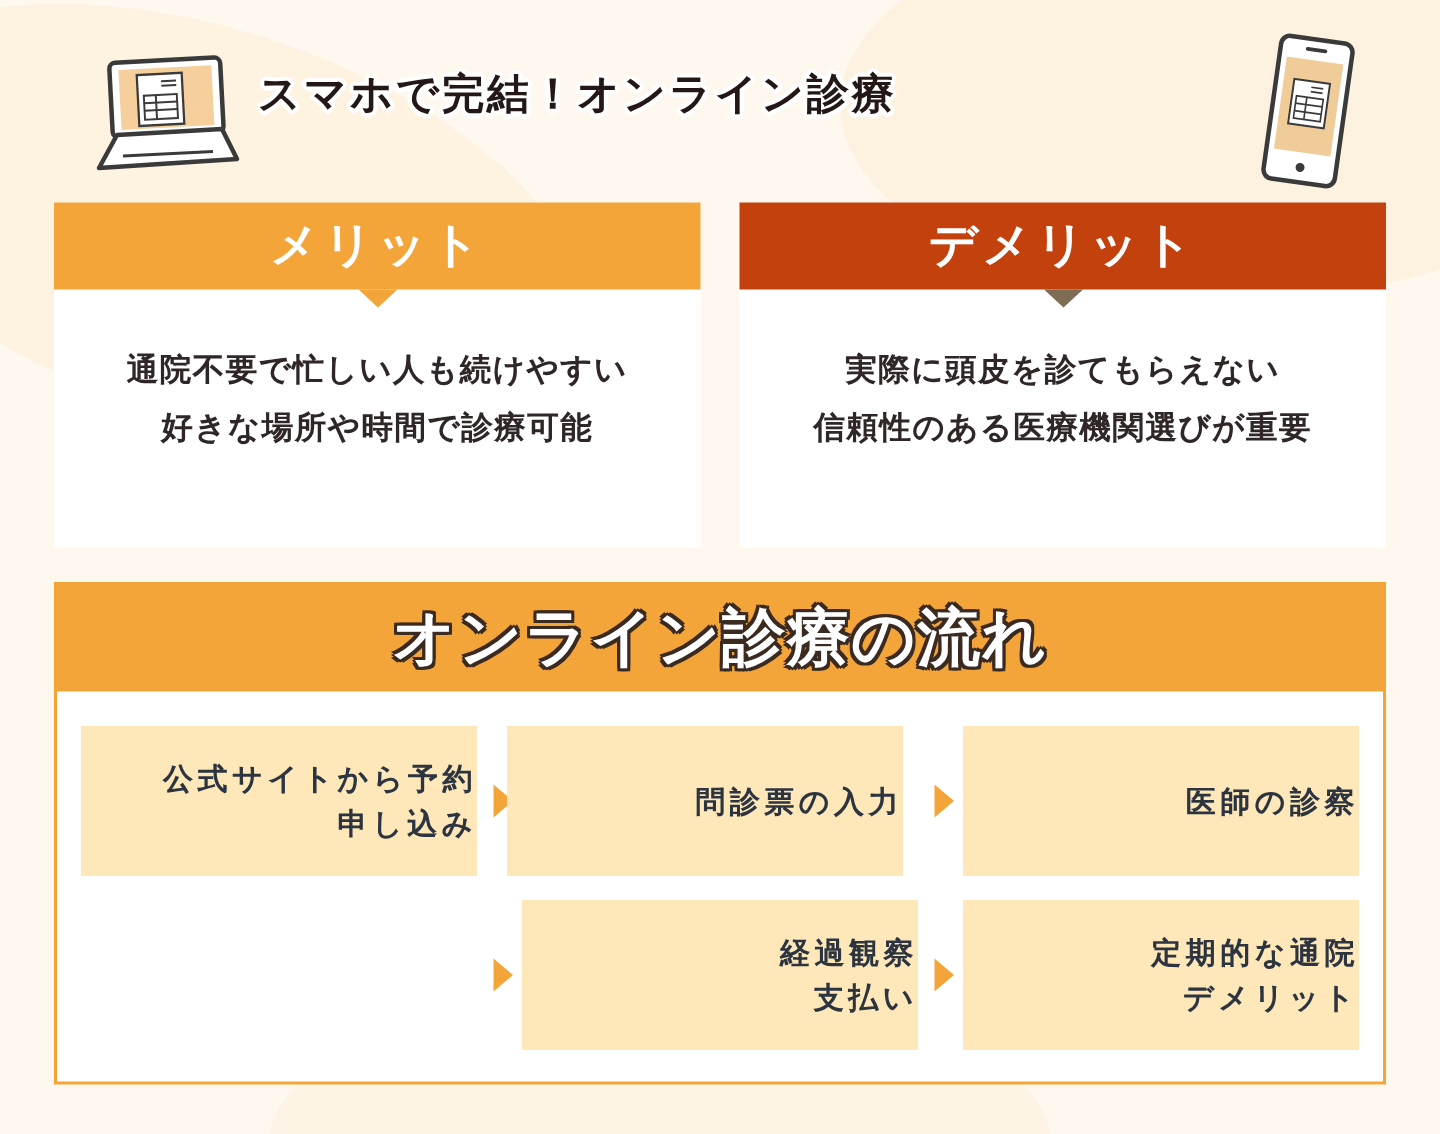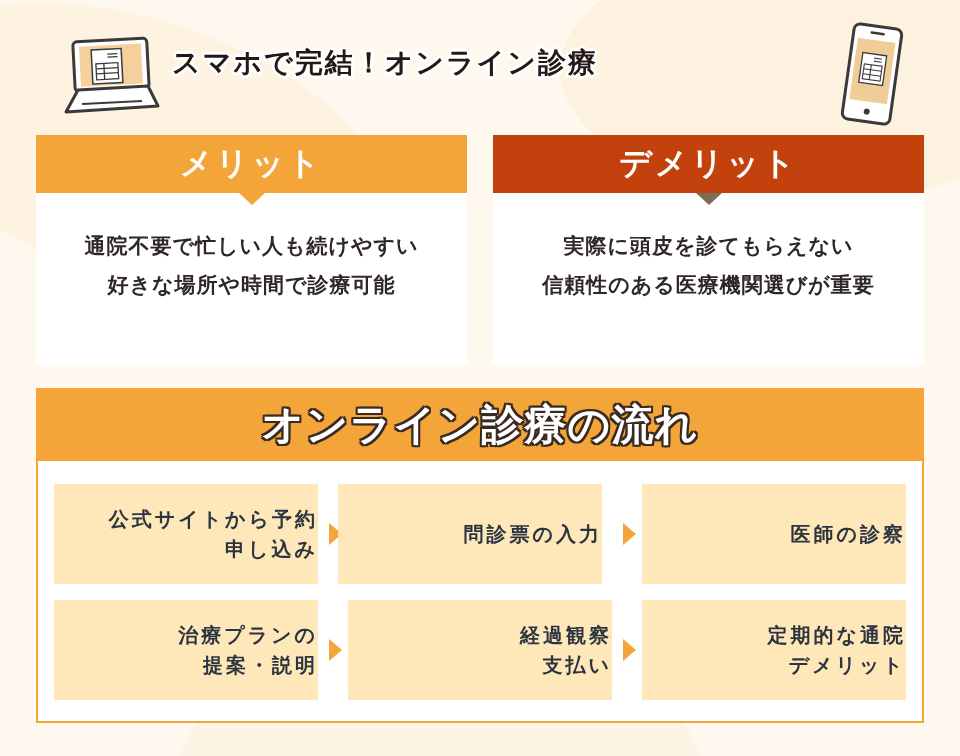--- a/index.html
+++ b/index.html
@@ -160,24 +160,20 @@
   </div>
   <div class="arrow" style="left:291px; top:133px;"></div>
   <div class="step" style="left:300px; top:94px;">
     <span>問診票の入力</span>
   </div>
   <div class="arrow" style="left:585px; top:133px;"></div>
   <div class="step" style="left:604px; top:94px;">
     <span>医師の診察</span>
   </div>
 
-  <div class="step" style="left:16px; top:210px;">
-    <span>治療プランの</span>
-    <span>提案・説明</span>
-  </div>
   <div class="arrow" style="left:291px; top:249px;"></div>
   <div class="step" style="left:310px; top:210px;">
     <span>経過観察</span>
     <span>支払い</span>
   </div>
   <div class="arrow" style="left:585px; top:249px;"></div>
   <div class="step" style="left:604px; top:210px;padding-left:36px;">
     <span>定期的な通院</span>
     <span>デメリット</span>
   </div>

